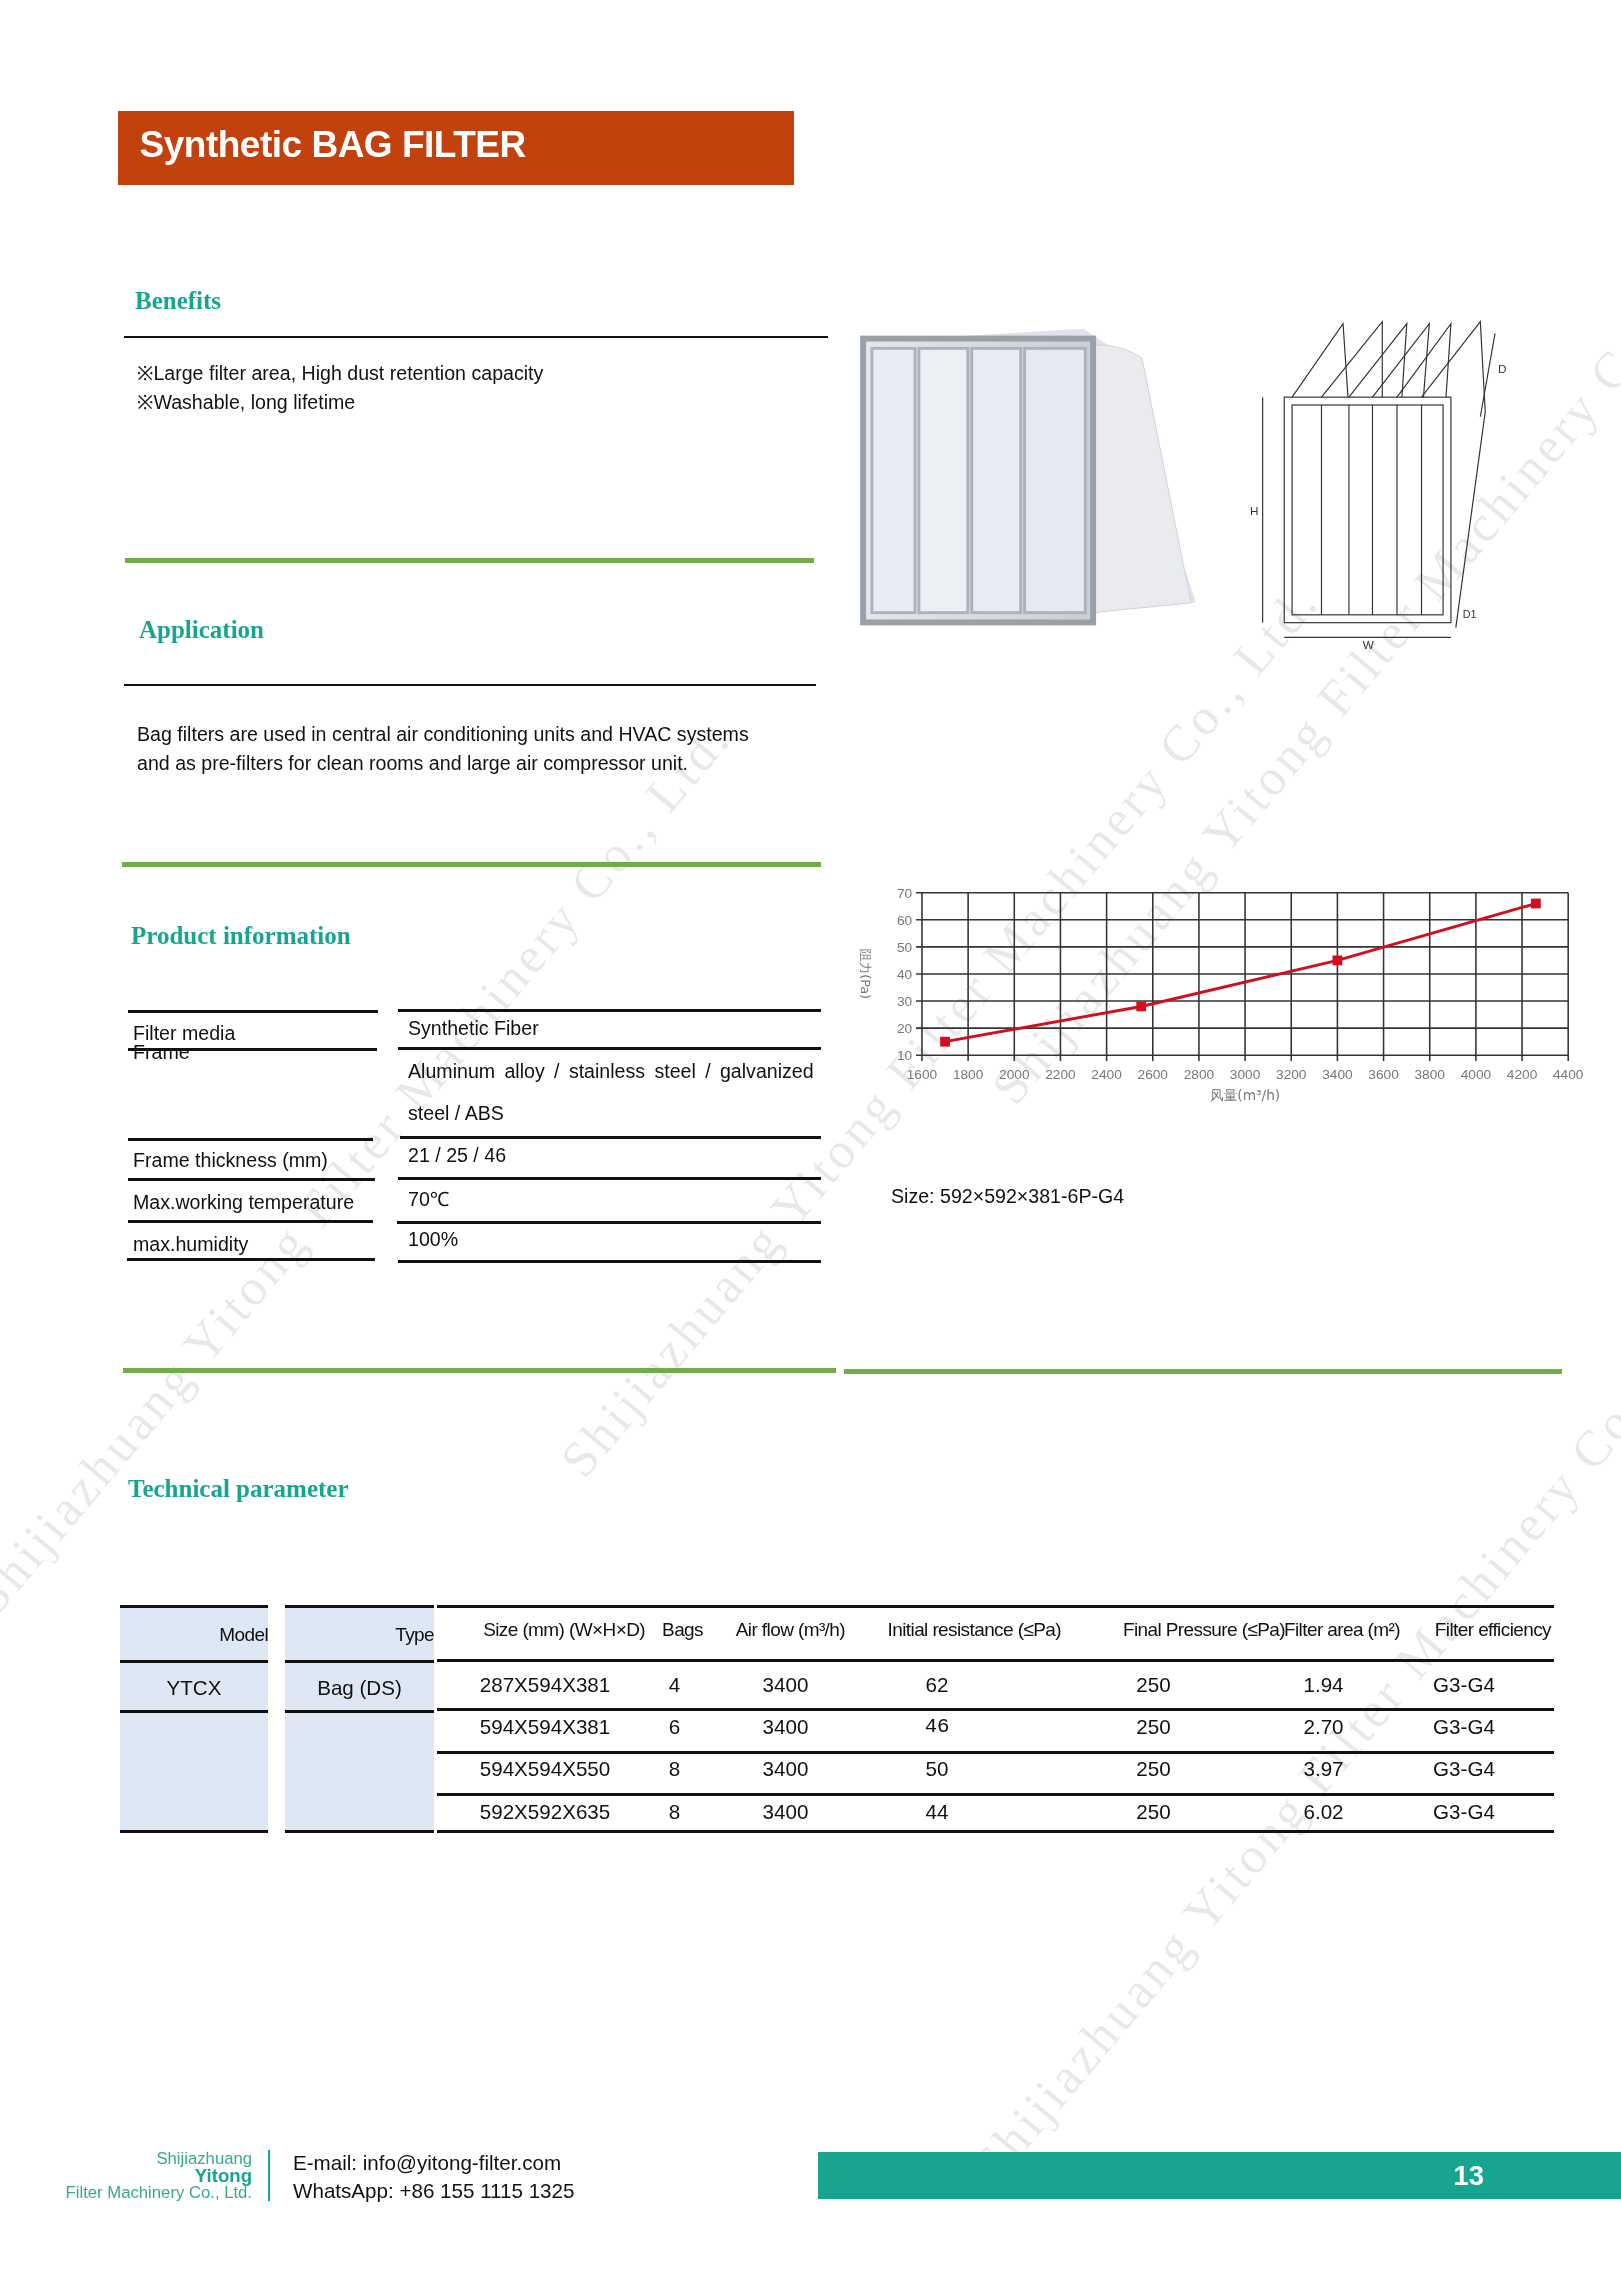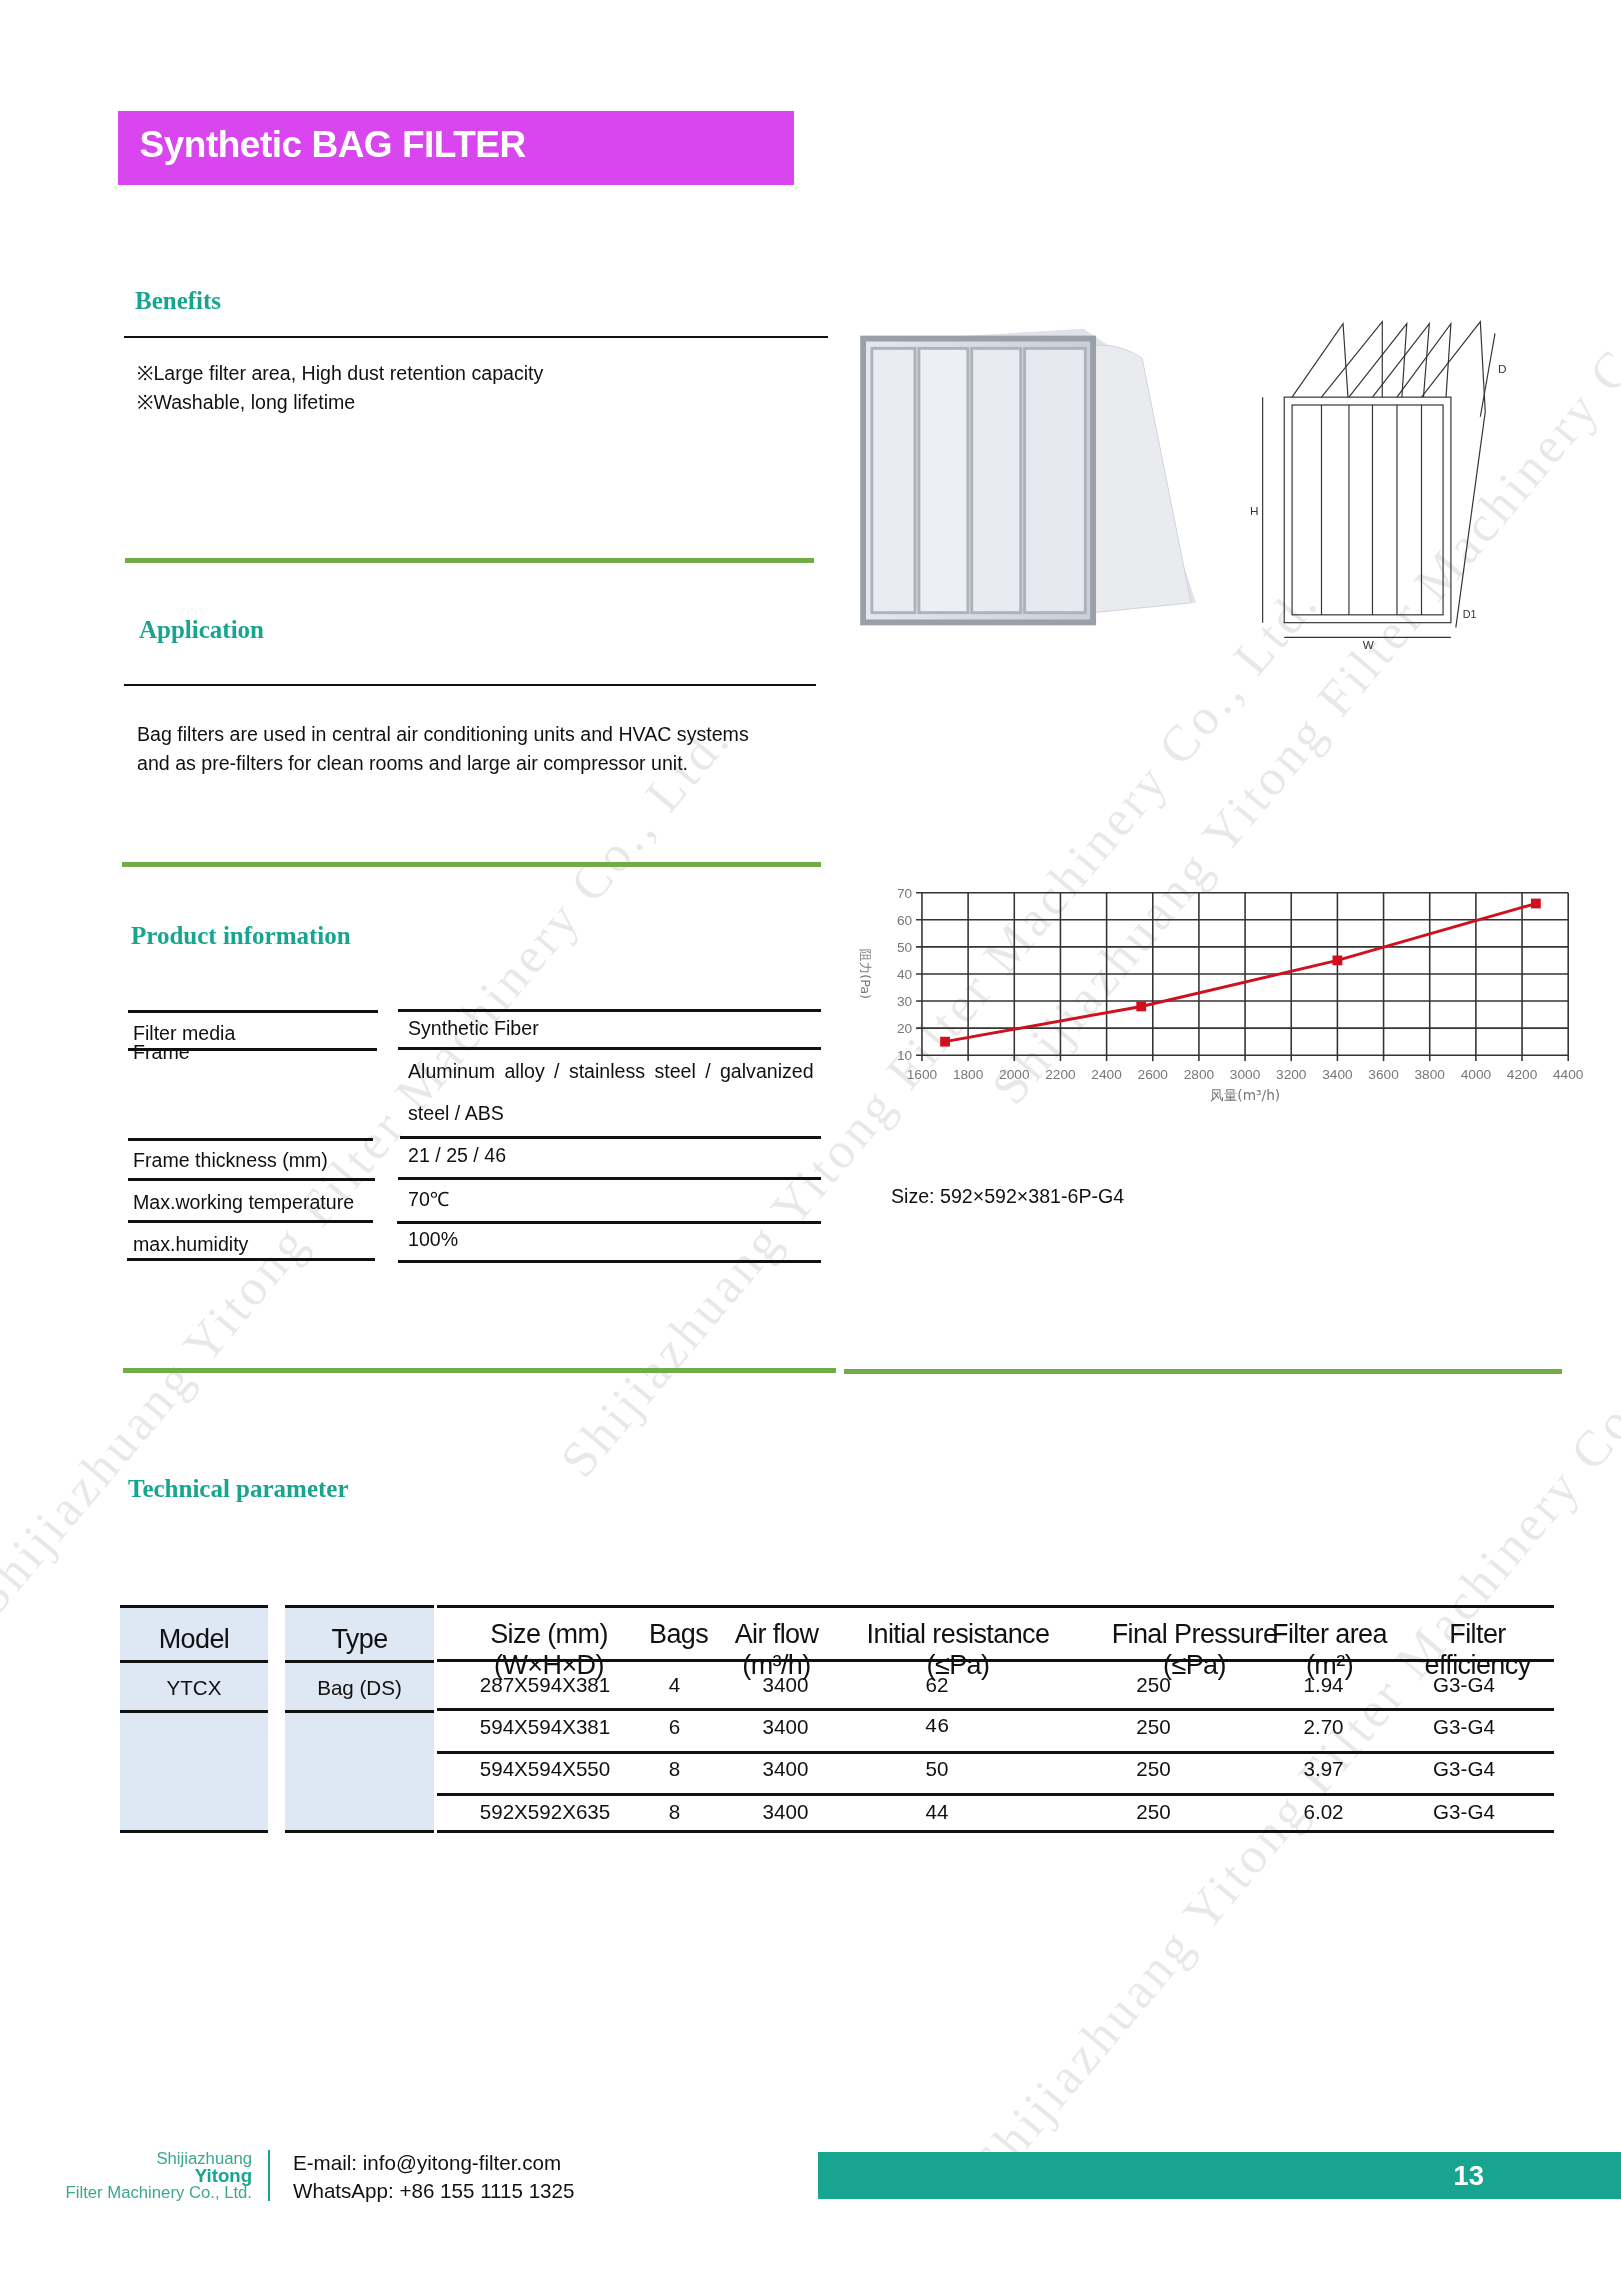--- a/index.html
+++ b/index.html
@@ -2,42 +2,42 @@
 <html><head>
 <meta charset="utf-8">
 <style>
   html, body { margin:0; padding:0; }
   body {
     width:1621px; height:2293px; position:relative; overflow:hidden;
     background:#ffffff; font-family:"Liberation Sans", sans-serif; color:#111;
   }
   .abs { position:absolute; }
   .title-banner {
-    left:118px; top:111px; width:676px; height:74px; background:#d946ef;
+    left:118px; top:111px; width:676px; height:74px; background:#c2410c;
   }
   .title-text {
     position:absolute; left:21.6px; top:12.7px; font-size:37px; font-weight:bold; color:#fff;
     letter-spacing:-0.5px;
   }
   .sec-head {
     font-family:"Liberation Serif", serif; font-weight:bold; color:#17a590; font-size:25px;
   }
   .rule-black { height:2px; background:#111; }
   .rule-green { height:4.9px; background:#70ad47; }
   .body-text { font-size:19.6px; line-height:29px; color:#111; }
   
   .pi-row-label, .pi-row-value { font-size:19.6px; color:#111; }
   .pi-line { height:2.9px; background:#111; }
   
   .chart-wrap { left:843px; top:877px; width:765px; height:235px; }
   
   .tt-shade { background:#dde8f4; }
   .tt-line { height:2.9px; background:#111; }
   .tt-cell { font-size:20.6px; color:#111; text-align:center; }
-  .tt-head { font-size:27px; color:#111; text-align:center; letter-spacing:-0.6px; }
+  .tt-head { font-size:19px; color:#111; text-align:right; letter-spacing:-0.6px; }
   .footer-logo-1 { font-size:16.7px; color:#3aa88f; text-align:right; }
   .footer-logo-2 { font-size:18.6px; color:#17a590; font-weight:bold; text-align:right; }
   .footer-logo-3 { font-size:16.7px; color:#3aa88f; text-align:right; }
   .footer-contact { font-size:20.6px; color:#111; line-height:28px; }
   .page-bar { left:818px; top:2152px; width:803px; height:47px; background:#17a590; }
   .page-num { position:absolute; right:137px; top:7.8px; font-size:27.4px; font-weight:bold; color:#fff; font-family:"Liberation Sans", sans-serif; }
   .watermark {
     position:absolute; font-family:"Liberation Serif", serif; font-size:51px; color:rgba(0,0,0,0.09);
     transform:rotate(-50deg); transform-origin:left top; white-space:nowrap; pointer-events:none;
     letter-spacing:3.9px;

